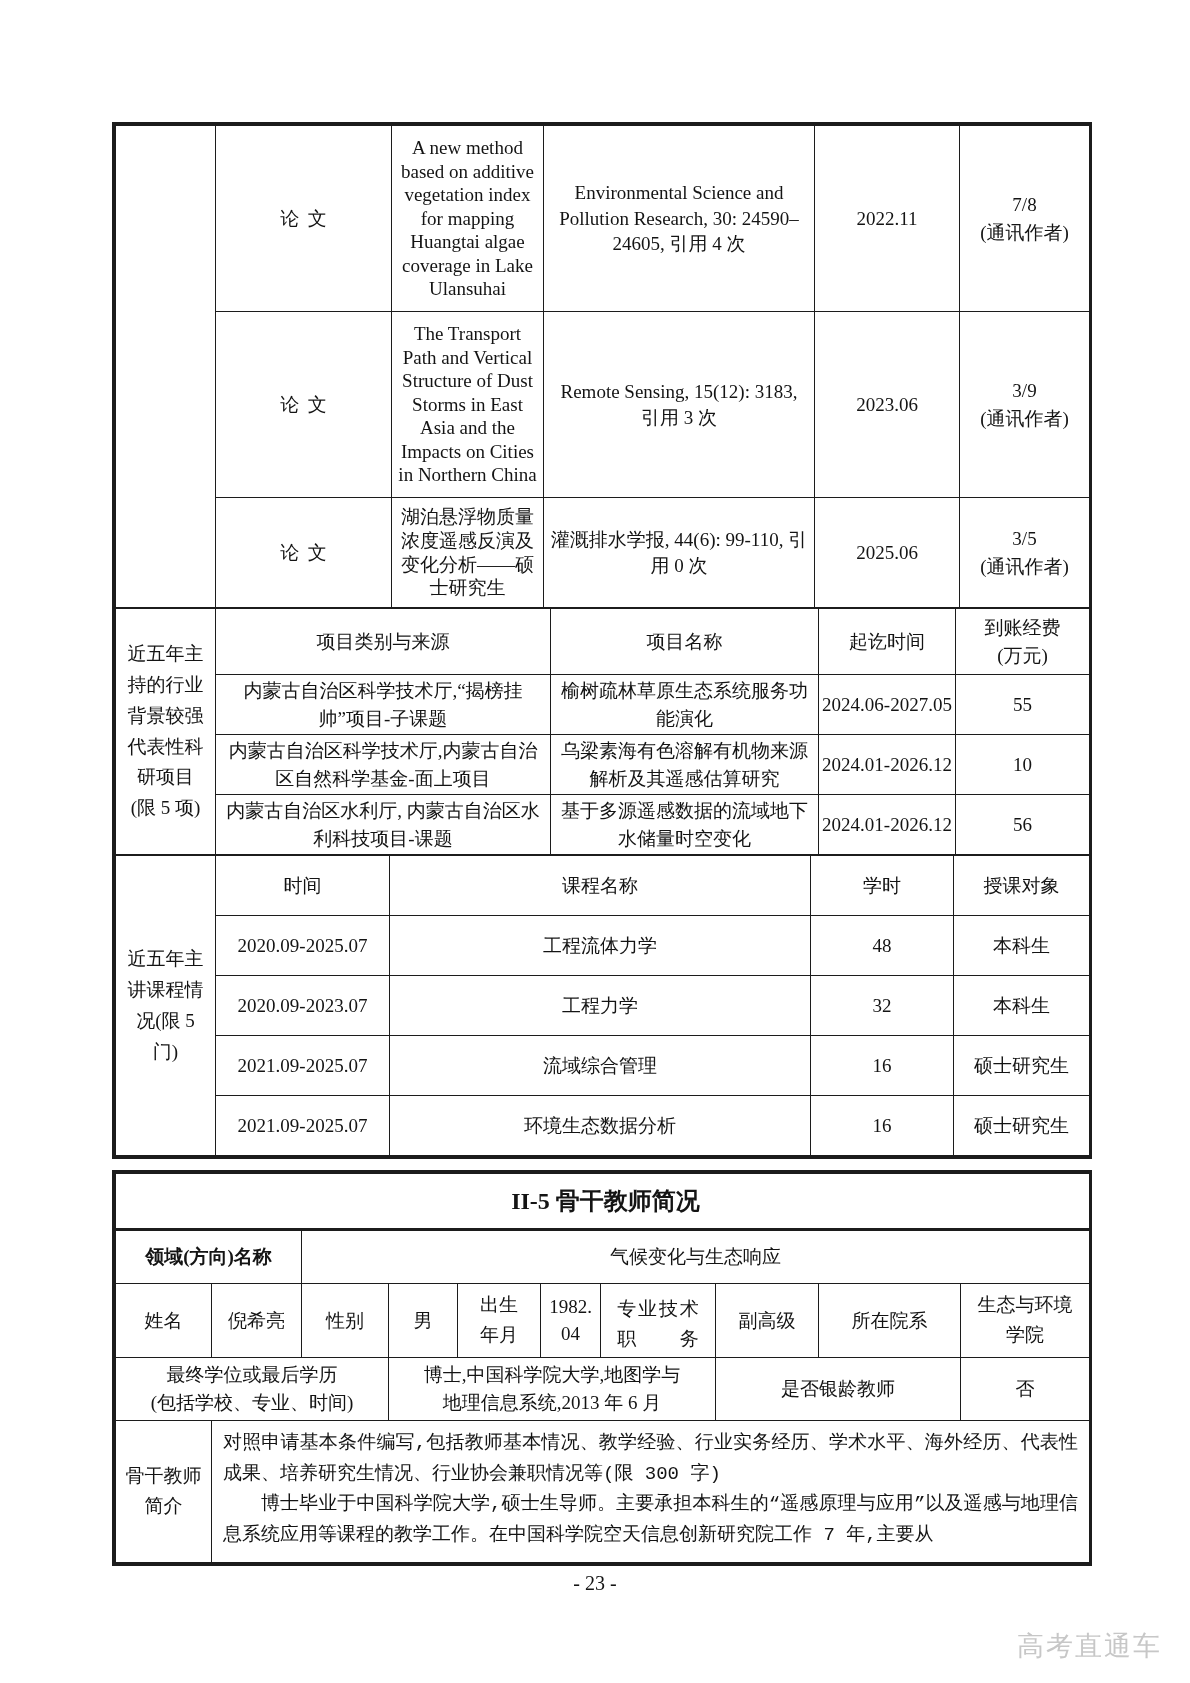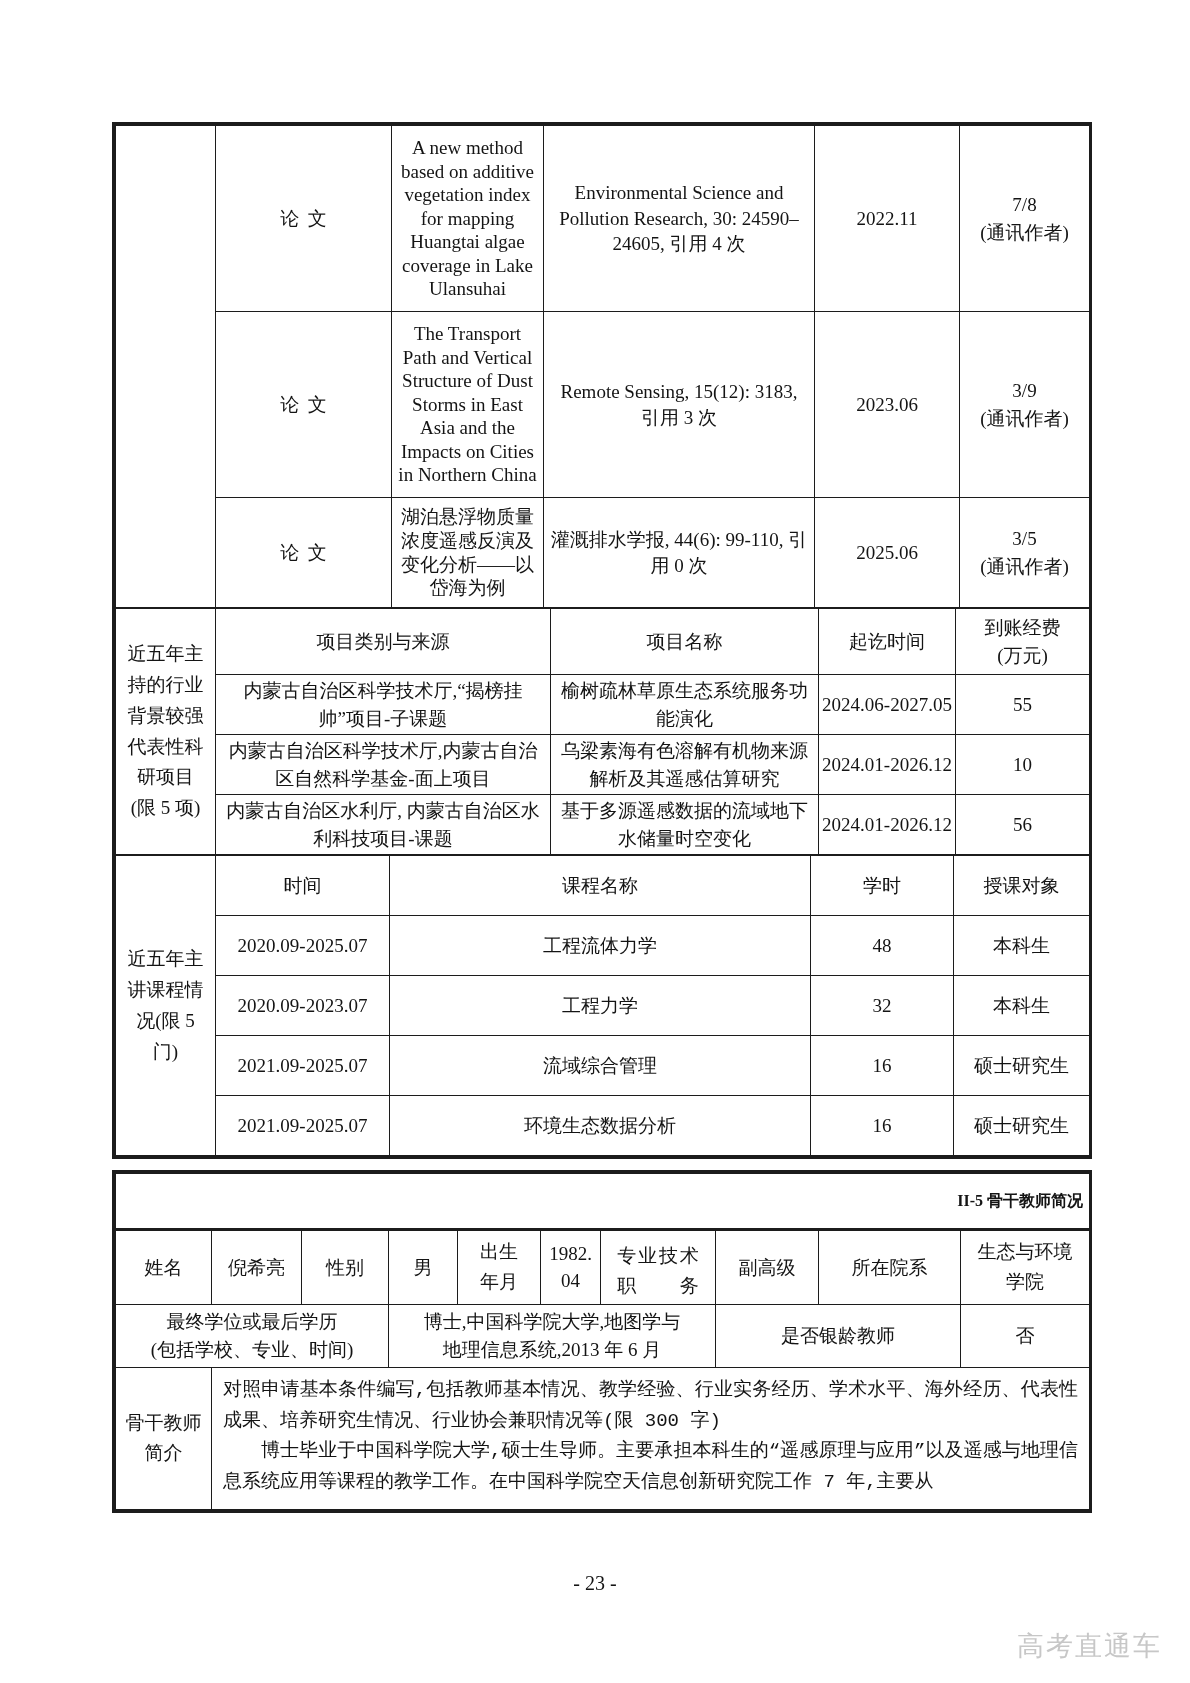--- a/index.html
+++ b/index.html
@@ -16,21 +16,21 @@
   .venuecell{line-height:1.35;padding:2px 5px;}
   .pre{white-space:pre-line;}
   .brk{word-break:break-all;padding:2px 3px;}
   .brk2{word-break:break-all;padding:2px 4px;}
   .bold{font-weight:bold;}
   .sp2{letter-spacing:0.45em;text-indent:0.45em;margin-top:28px;}
   .hA{height:186px}.hB{height:186px}.hC{height:110px}
   .hD{height:66px}.hE{height:57px}
   .hF{height:60px}.hG{height:60px}
   .h1{height:56px}.h2{height:54px}.h3{height:63px}.h4{height:63px}.h5{height:142px}
-  .t2title{text-align:right;font-weight:bold;font-size:16px;padding-left:12px;
+  .t2title{text-align:center;font-weight:bold;font-size:24px;padding-left:12px;
            border-bottom:3px solid #1c1c1c;}
   .bio{text-align:justify;vertical-align:top;padding:7px 11px;line-height:1.62;font-family:Liberation Mono, monospace;}
   .bio p{margin:0;}
   .bio .p2{text-indent:2em;}
   .w2{display:inline-block;width:2.4em;line-height:1.6;}
   .w4j{display:inline-block;width:4.3em;text-align:justify;text-align-last:justify;line-height:1.6;margin-top:8px;}
   .w5{display:inline-block;width:5.2em;line-height:1.6;}
   .pageno{position:absolute;top:1572px;left:0;width:1190px;text-align:center;
           font-size:20px;color:#141414;font-family:Liberation Serif, serif;}
   .watermark{position:absolute;top:1628px;right:28px;font-size:27px;color:#c7c7c7;
@@ -69,21 +69,21 @@
         <td class="titlecell">The Transport Path and Vertical Structure of Dust Storms in East Asia and the Impacts on Cities in Northern China</td>
         <td class="venuecell">Remote Sensing, 15(12): 3183, 引用 3 次</td>
         <td>2023.06</td>
         <td>
           <div>3/9</div>
           <div>(通讯作者)</div>
         </td>
       </tr>
       <tr class="hC">
         <td class="sp2">论文</td>
-        <td class="titlecell">湖泊悬浮物质量浓度遥感反演及变化分析——以岱海为例</td>
+        <td class="titlecell">湖泊悬浮物质量浓度遥感反演及变化分析——硕士研究生</td>
         <td class="venuecell">灌溉排水学报, 44(6): 99-110, 引用 0 次</td>
         <td>2025.06</td>
         <td>
           <div>3/5</div>
           <div>(通讯作者)</div>
         </td>
       </tr>
     </tbody>
       </table>
 
@@ -179,20 +179,24 @@
           <col style="width:83px">
           <col style="width:60px">
         <col style="width:115px">
           <col style="width:103px">
           <col style="width:142px">
         <col style="width:129px">
       </colgroup>
       <tbody>
           <tr class="h1">
         <td colspan="10" class="t2title">II-5 骨干教师简况</td>
+      </tr>
+      <tr class="h2">
+        <td colspan="2" class="bold">领域(方向)名称</td>
+        <td colspan="8">气候变化与生态响应</td>
       </tr>
       <tr class="h3">
         <td>姓名</td>
         <td>倪希亮</td>
         <td>性别</td>
         <td>男</td>
         <td><span class="w2">出生年月</span></td>
         <td class="brk2">1982.04</td>
         <td><span class="w4j">专业技术职务</span></td>
         <td>副高级</td>

